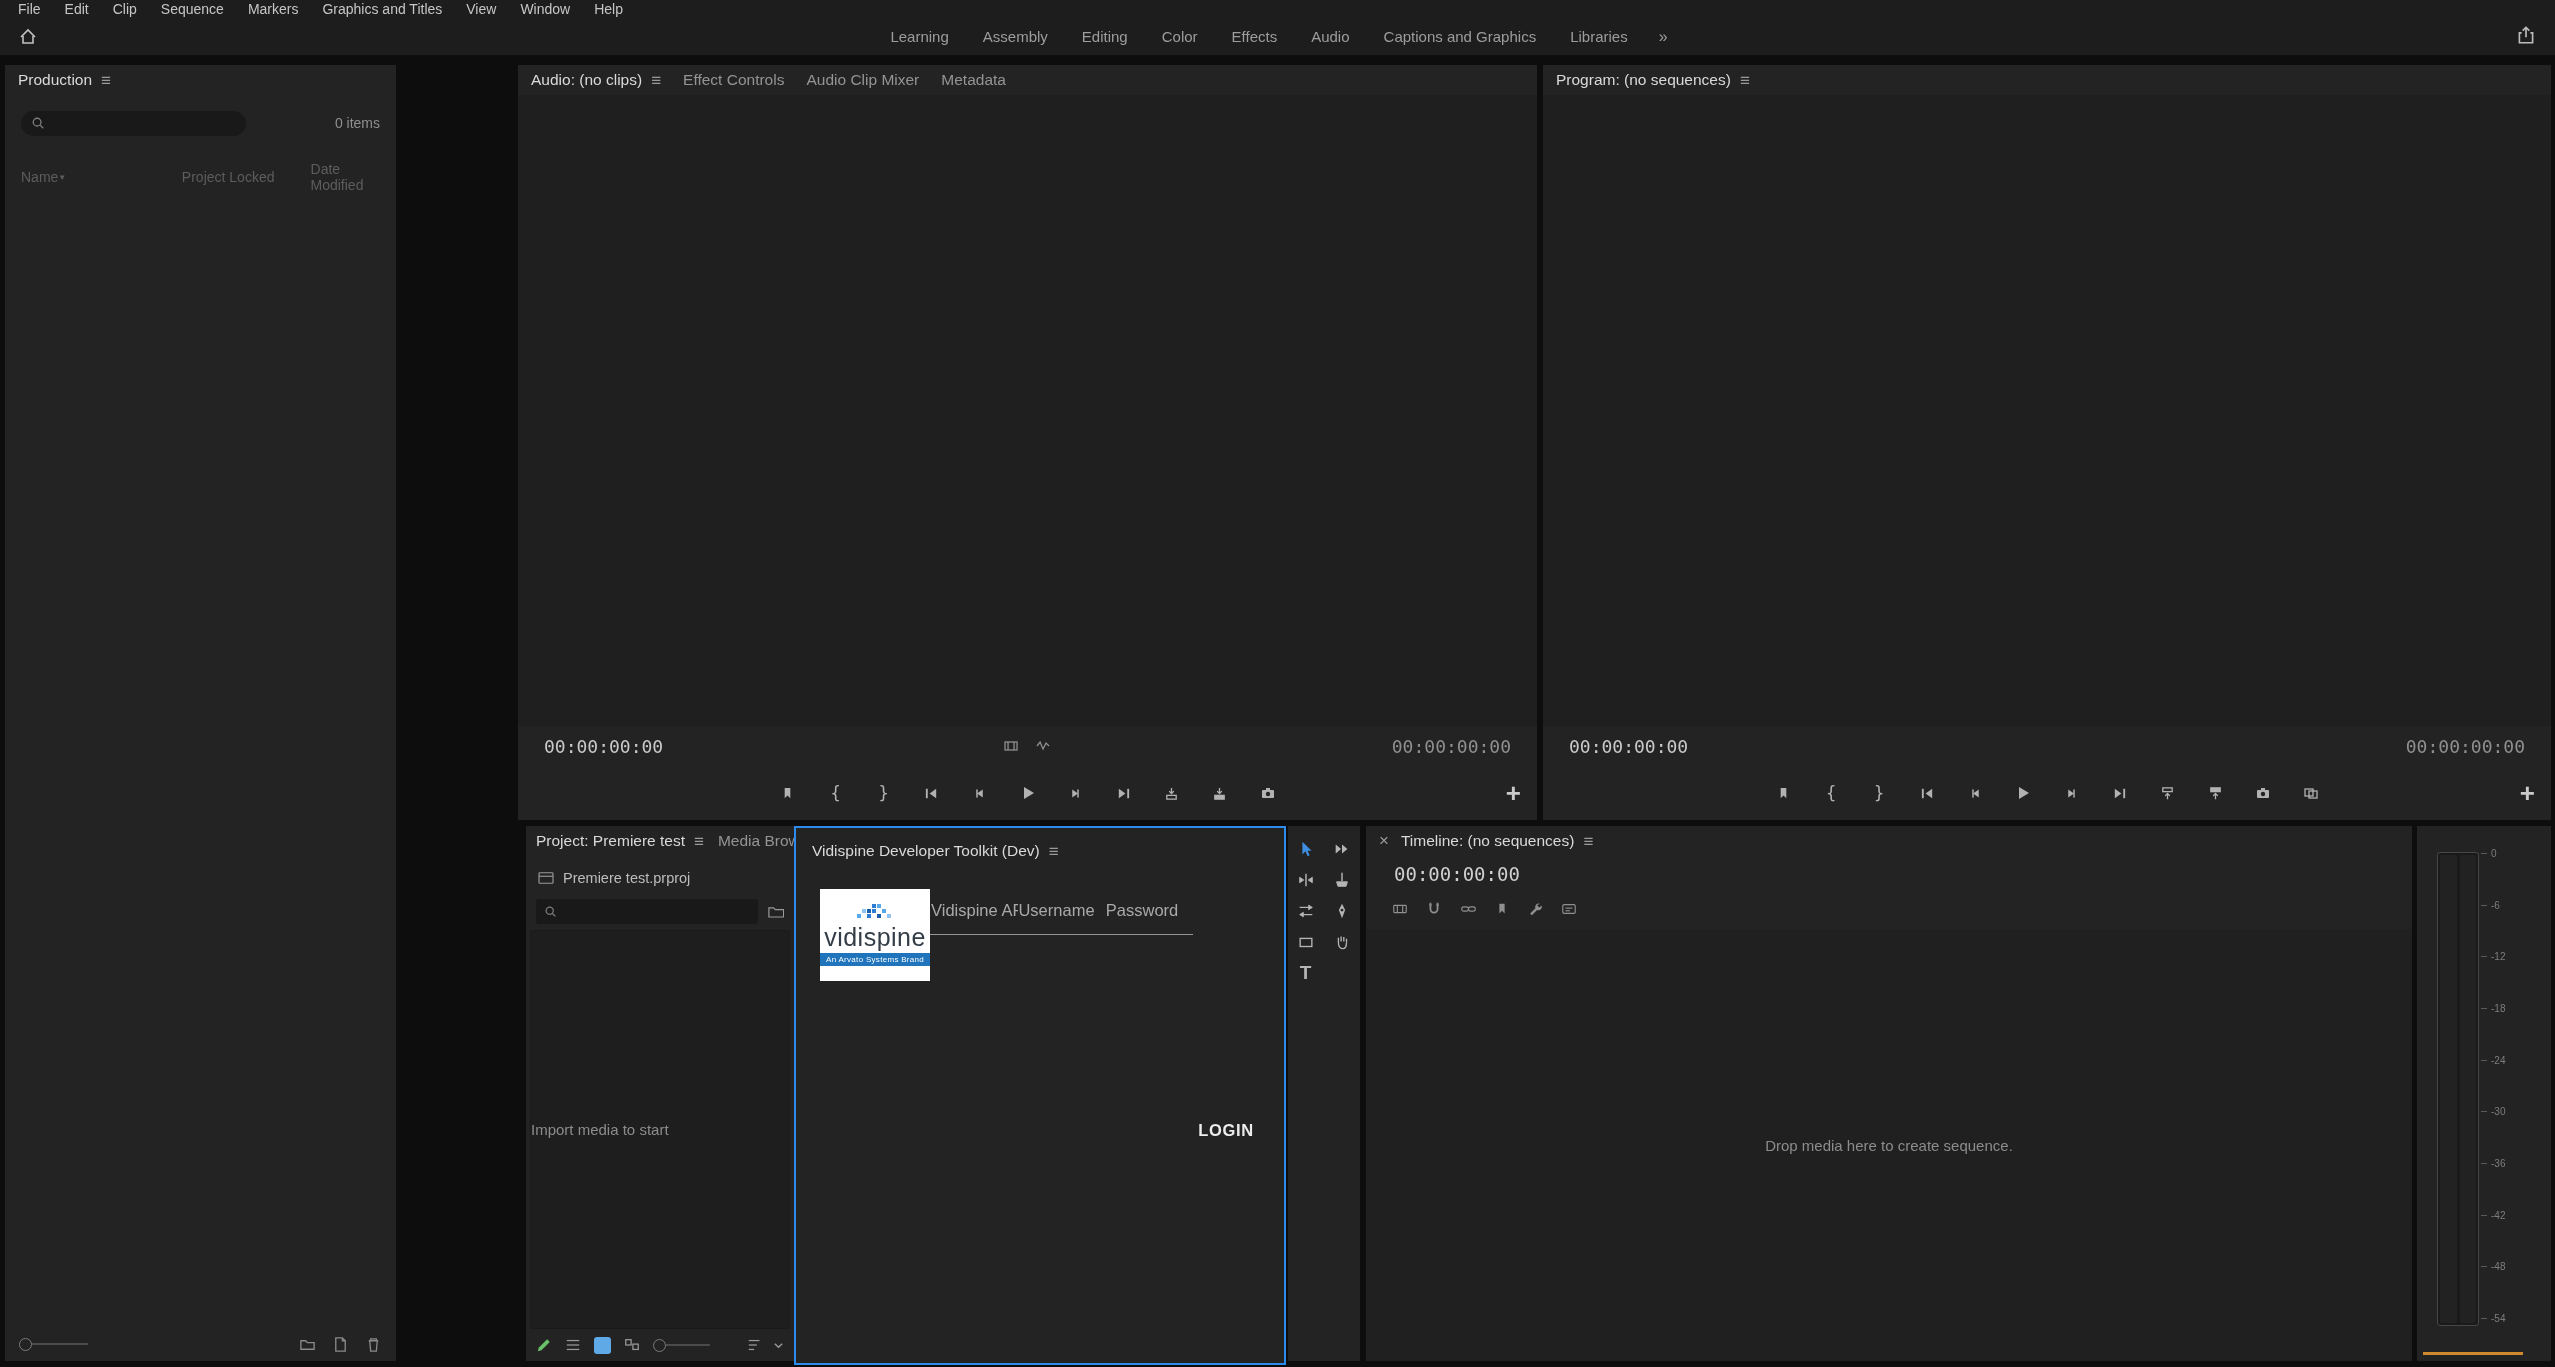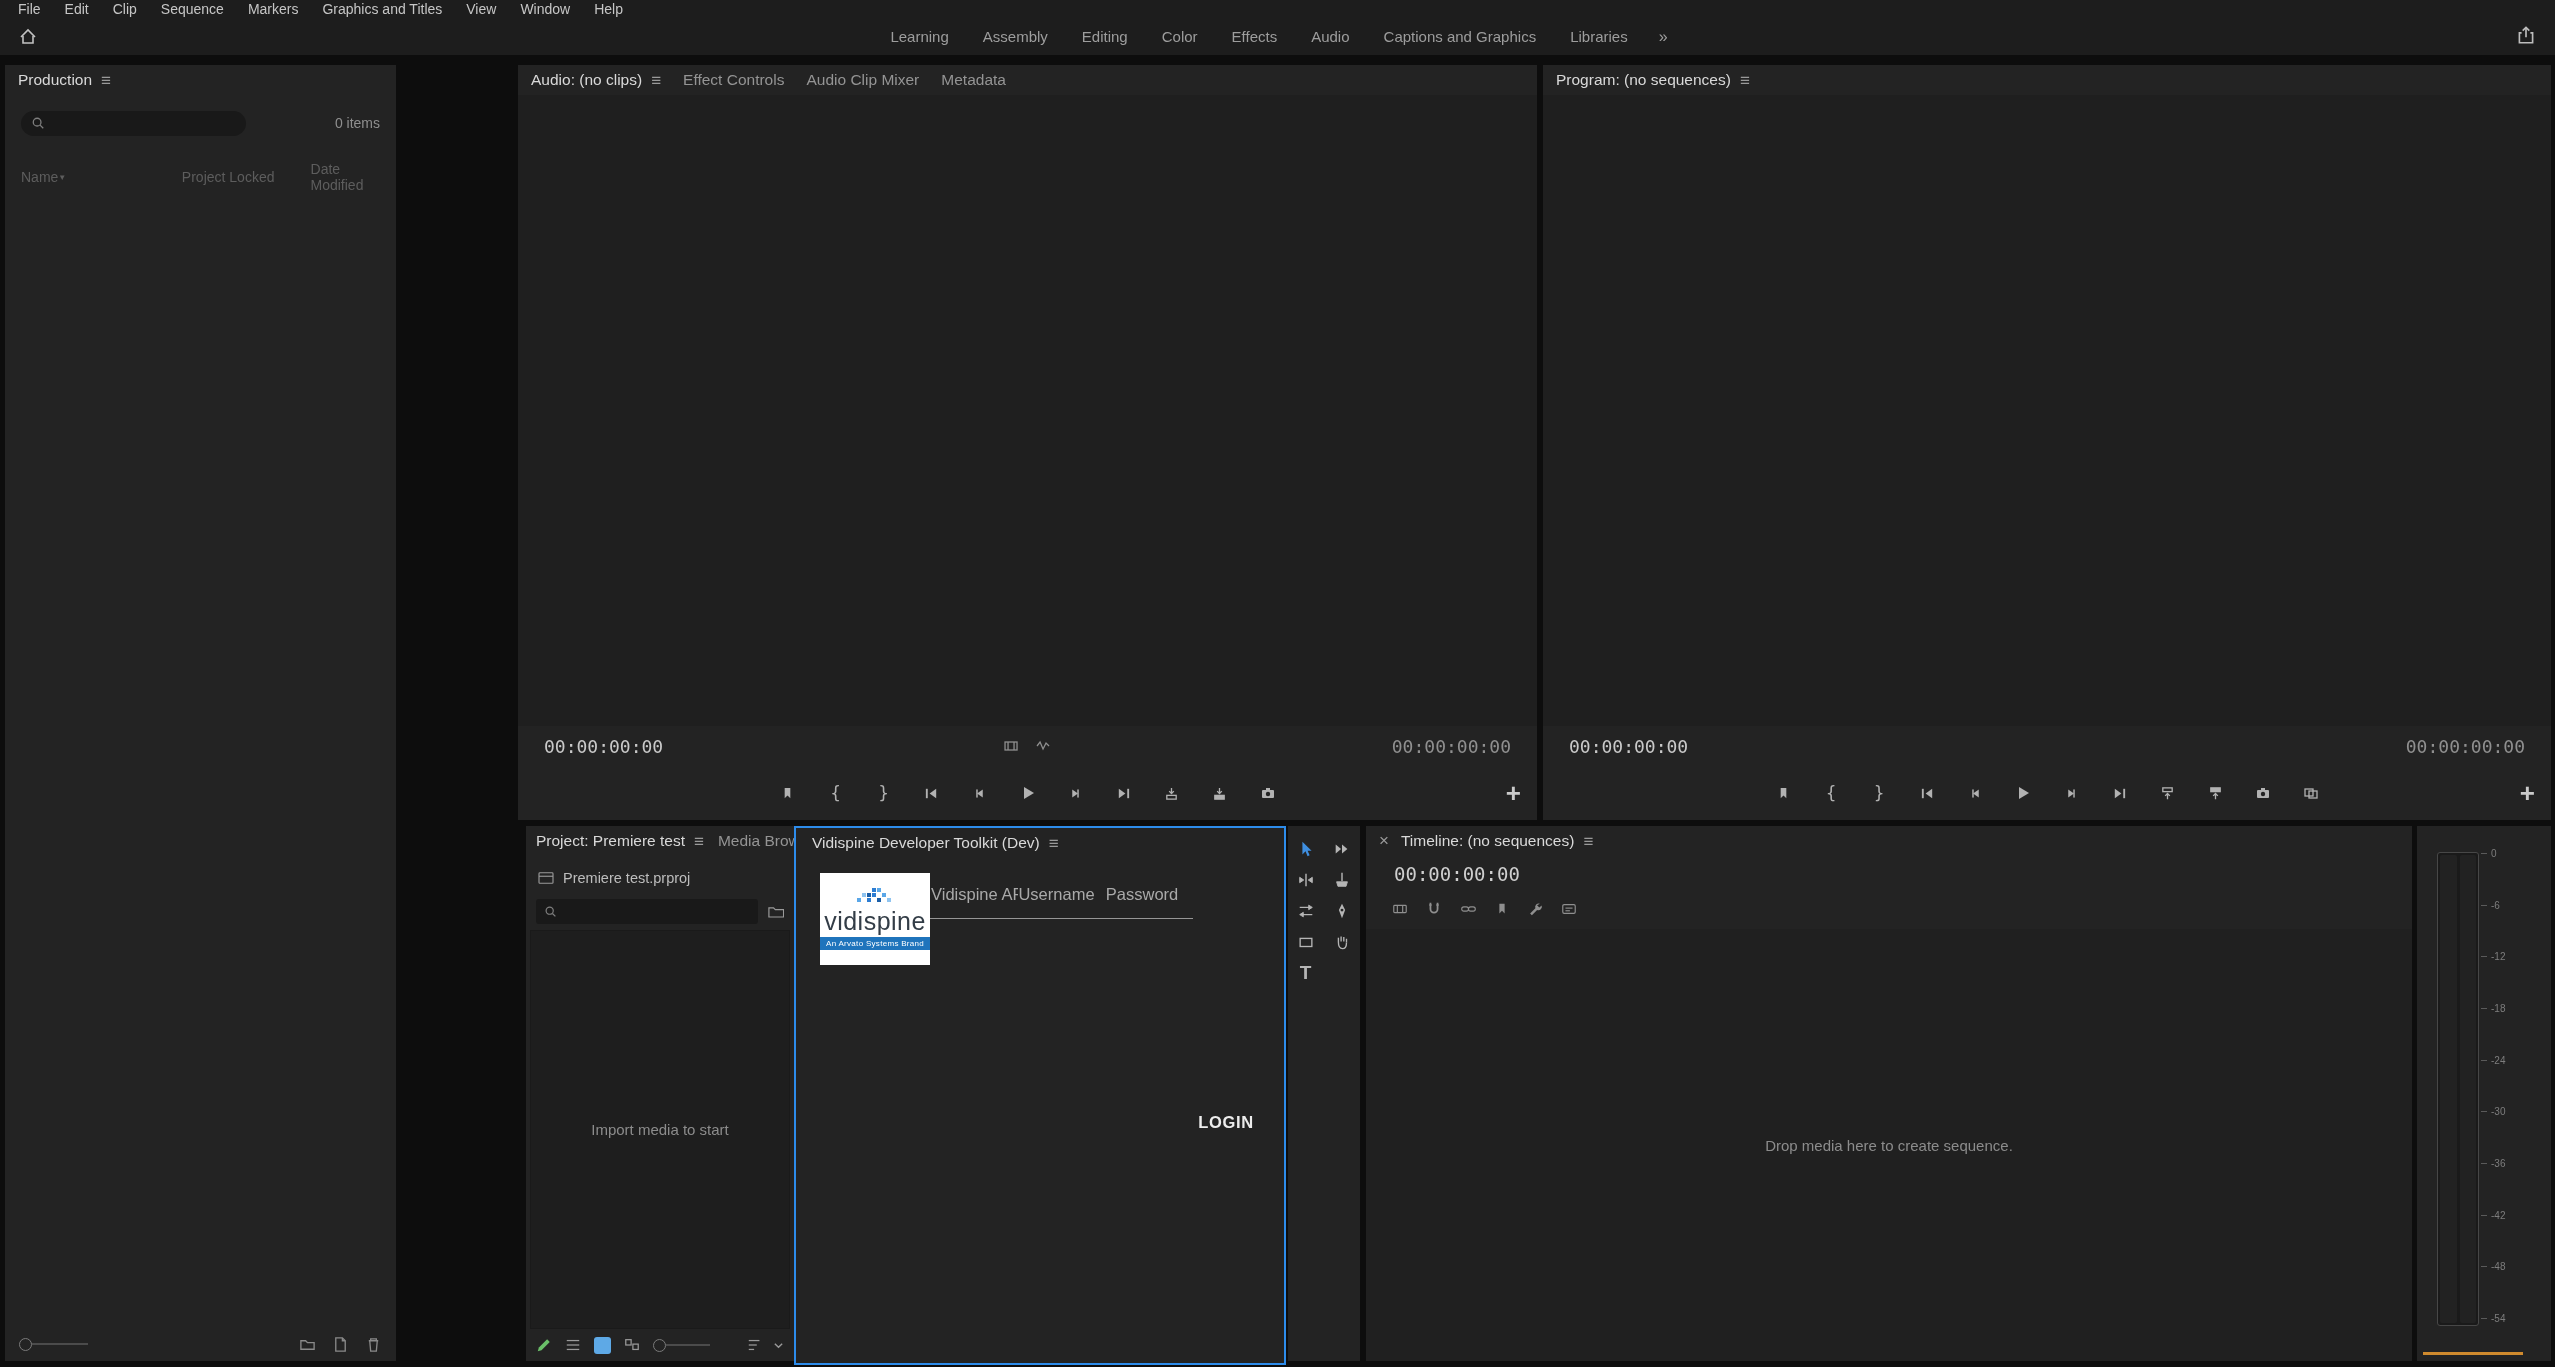--- a/index.html
+++ b/index.html
@@ -44,21 +44,21 @@
   .prod-list{flex:1}
   .panel-bottom{flex:0 0 34px;display:flex;align-items:center;padding:0 14px;gap:14px;color:#8a8a8a}
   .slider{display:flex;align-items:center;gap:0}
   .slider-knob{width:11px;height:11px;border:1.5px solid #7a7a7a;border-radius:50%}
   .slider-track{width:56px;height:2px;background:#4b4b4b}
   .bottom-icons{margin-left:auto;display:flex;gap:16px;align-items:center}
 
   
   .file-row{display:flex;align-items:center;gap:9px;padding:9px 12px 0;font-size:14.5px;color:#bdbdbd;flex:0 0 26px}
   .proj-search-row{display:flex;align-items:center;padding:8px 10px 6px;gap:10px}
-  .proj-list{flex:1;margin:0 4px;border:1px solid #1a1a1a;background:#1e1e1e;display:flex;align-items:center;justify-content:center;font-size:15px;color:#8c8c8c}
+  .proj-list{flex:1;margin:0 4px;border:1px solid #1a1a1a;background:#1e1e1e;display:flex;align-items:center;font-size:15px;color:#8c8c8c}
   .proj-bottom{flex:0 0 32px;display:flex;align-items:center;padding:0 10px;gap:13px;color:#9a9a9a}
   .grid-active{width:17px;height:17px;border-radius:3px;background:#5ea9e6}
 
   
   .vp{border:2px solid #2d8ceb}
   .vp-content{flex:1;padding:0 24px;display:flex;flex-direction:row}
   .logo-card{width:126px;height:92px;background:#ffffff;margin:15px auto 0;display:flex;flex-direction:column;align-items:center;justify-content:center;gap:3px}
   .logo-word{font-size:25px;color:#333d47;letter-spacing:.5px;line-height:1}
   .logo-badge{background:#1f74bc;color:#fff;font-size:8px;padding:2px 6px;letter-spacing:.3px;white-space:nowrap}
   .vfield{margin-top:25px}
@@ -396,21 +396,21 @@
             <line x1="2" y1="14" x2="8" y2="14"></line>
           </svg>
         <svg data-interactable="true" width="11" height="11" viewBox="0 0 12 12" fill="none" stroke="currentColor" stroke-width="1.5">
             <path d="M2 4 L6 8 L10 4"></path>
           </svg>
       </div>
     </div>
   </div>
 
   <div class="panel vp" style="left:794px;top:826px;width:488px;height:535px" data-interactable="false">
-    <div class="phead" style="padding:0 16px" data-interactable="false">
+    <div class="phead" style="padding:8px 16px" data-interactable="false">
       <span class="ptab active" data-interactable="true">
         <span data-interactable="false">Vidispine Developer Toolkit (Dev)</span>
         <span class="hamb" data-interactable="true">≡</span>
       </span>
     </div>
     <div class="vp-content" data-interactable="false">
       <div class="logo-card" data-interactable="false">
         <svg data-interactable="false" width="46" height="18" viewBox="0 0 46 18">
           <rect x="20" y="0" width="4" height="4" fill="#2d7dd2"></rect>
             <rect x="25" y="0" width="4" height="4" fill="#5aa7e8"></rect>

